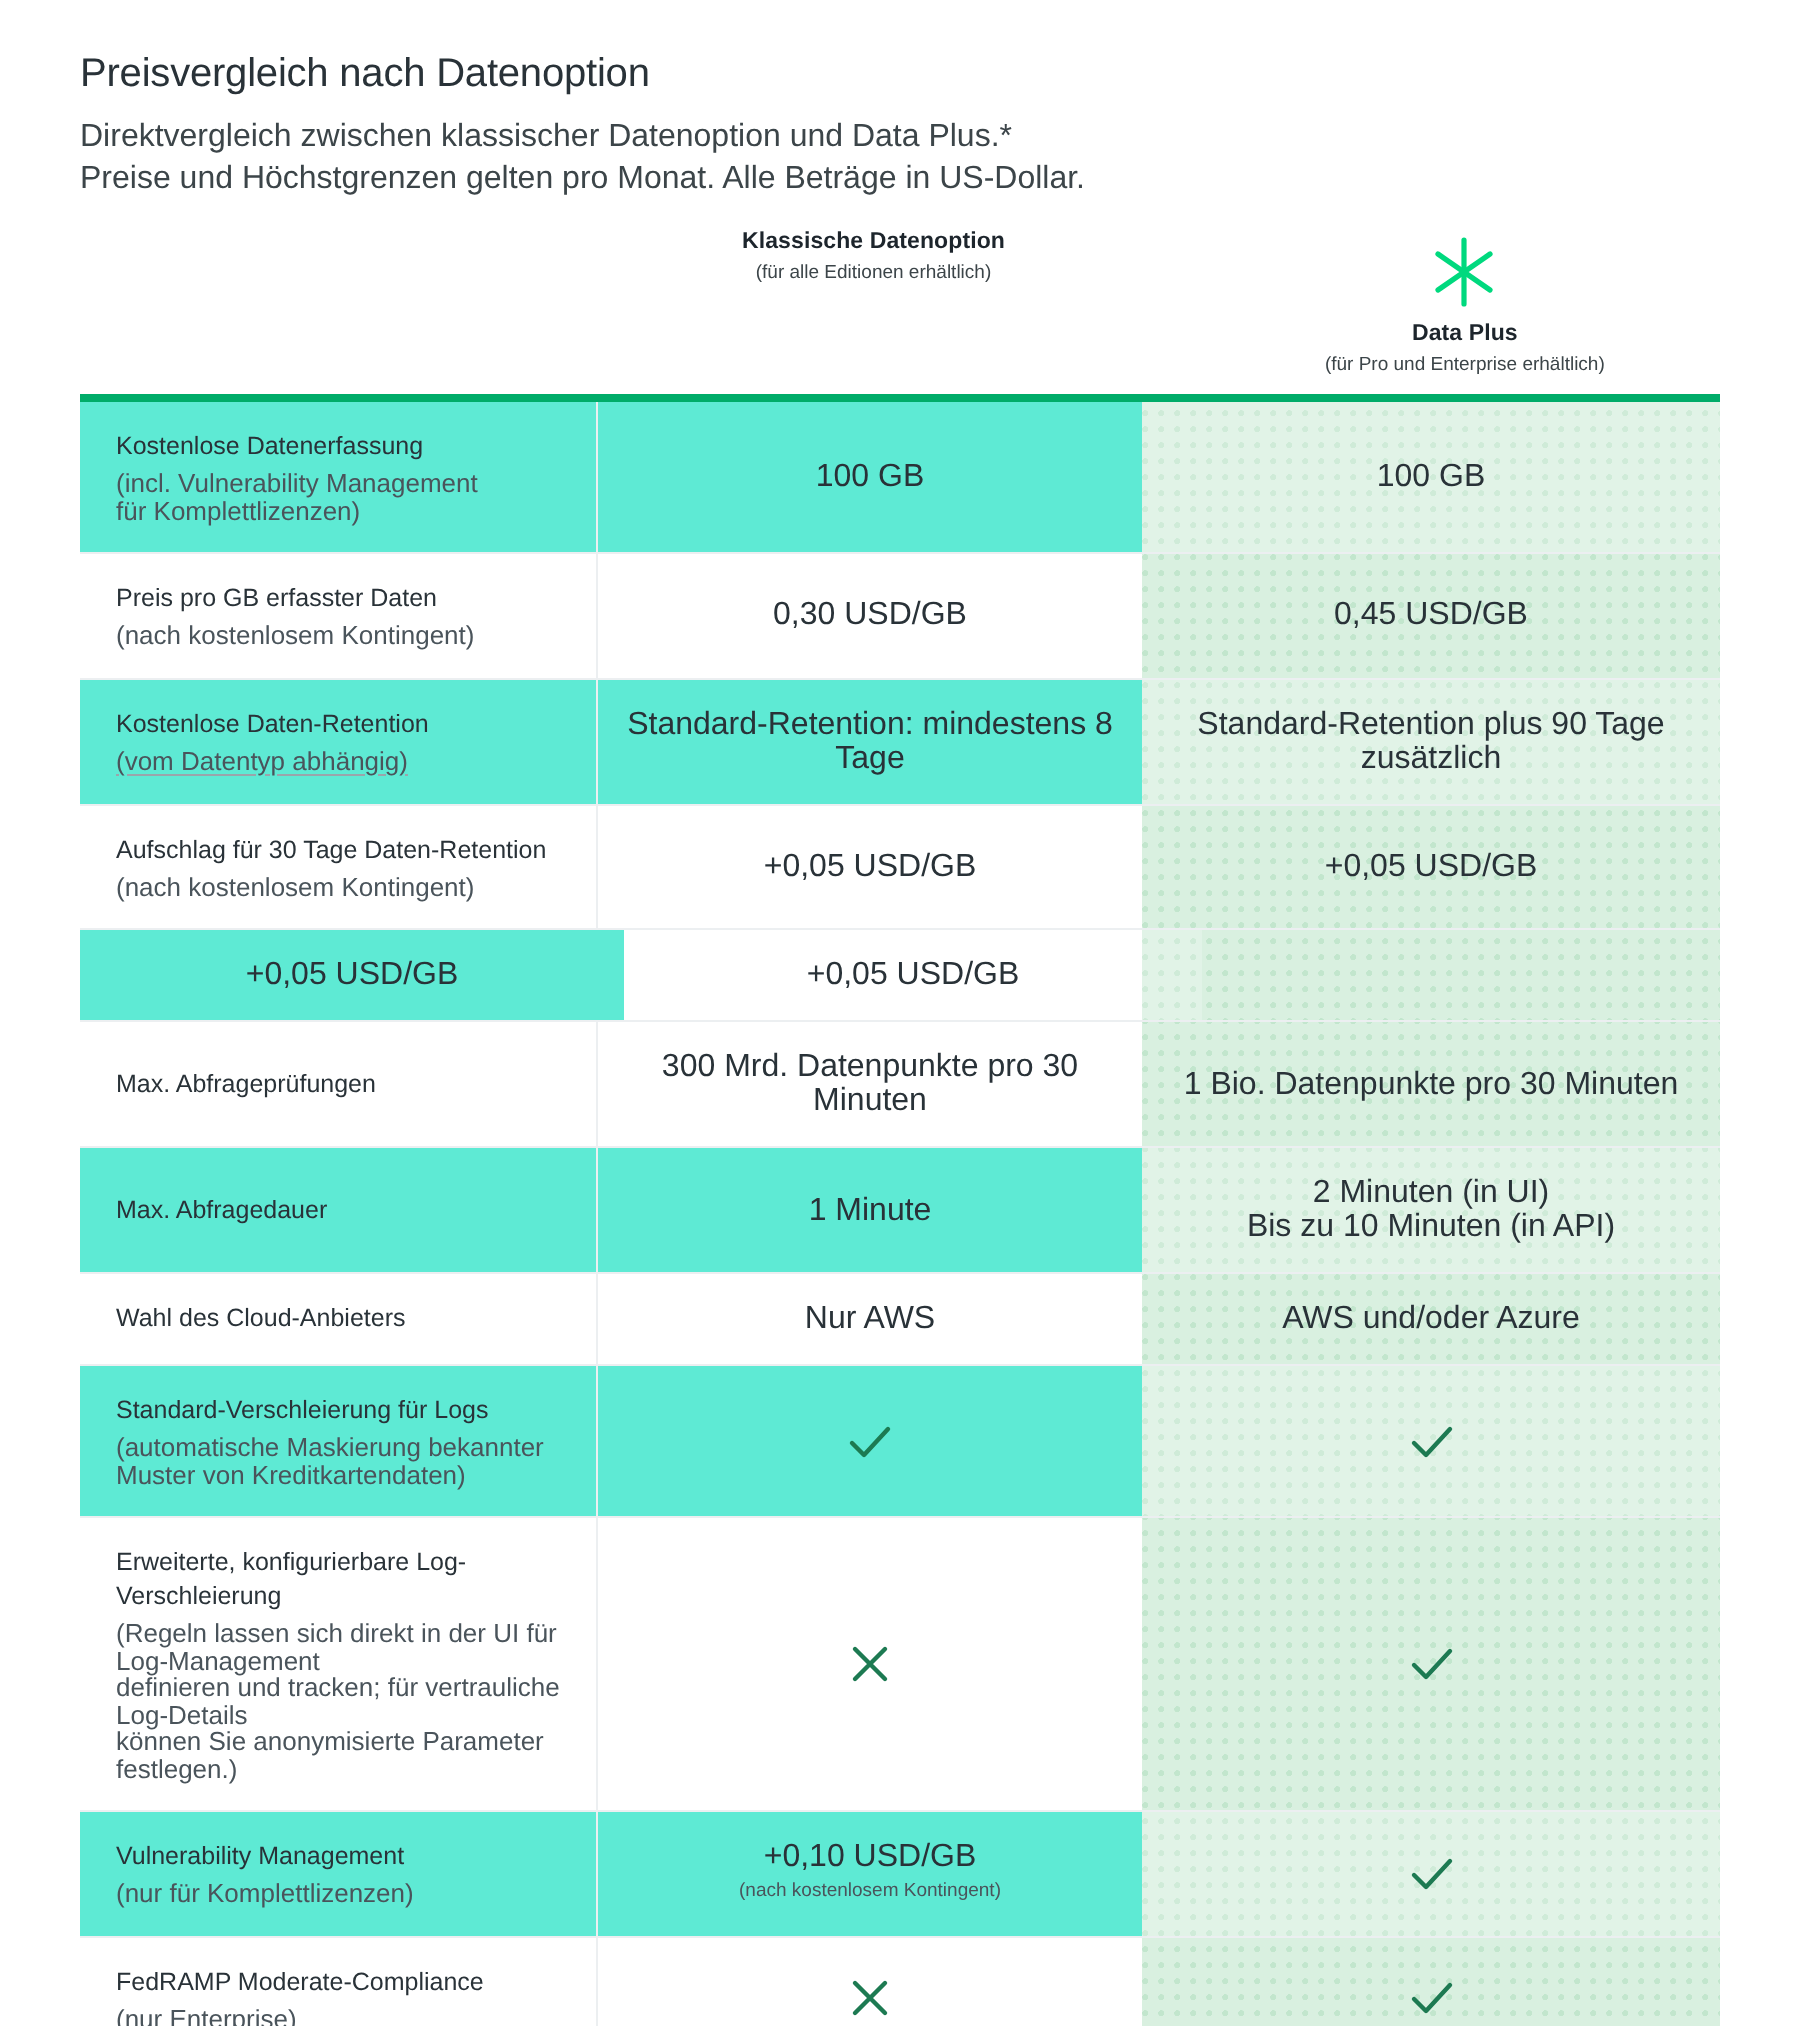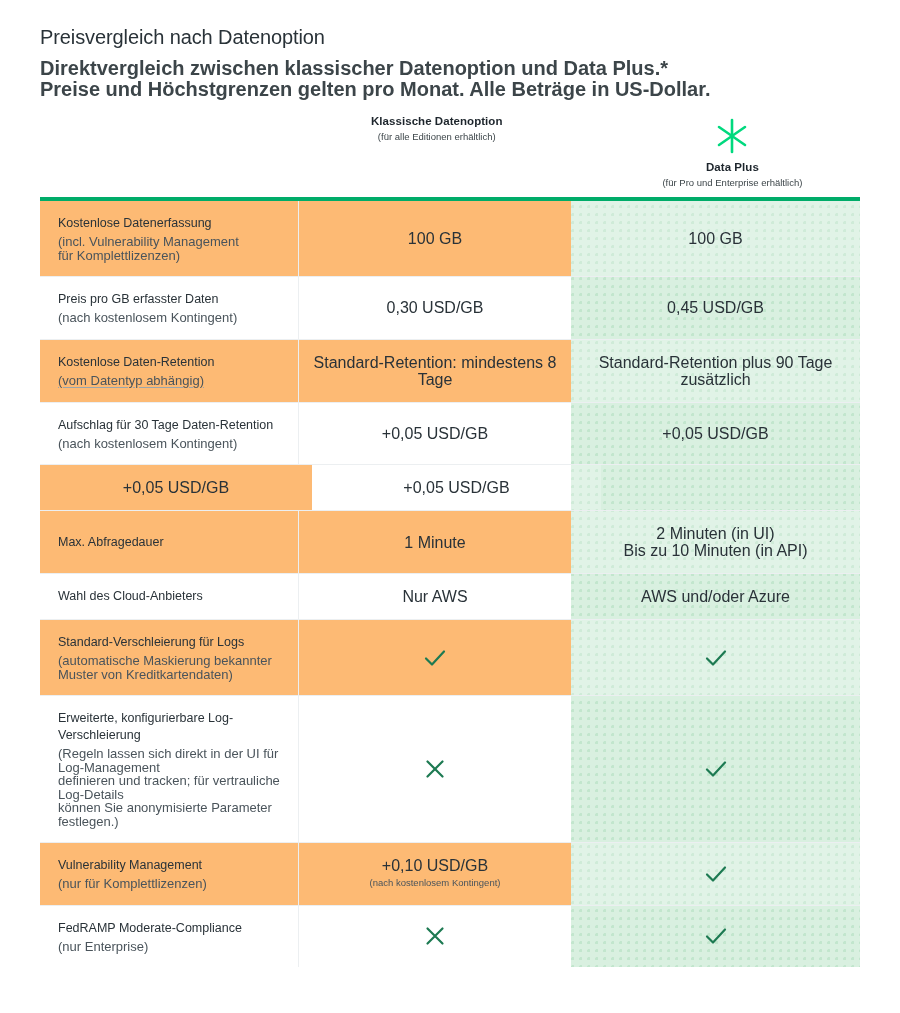--- a/index.html
+++ b/index.html
@@ -31,24 +31,24 @@
   }
   .main-title {
     font-size: 20px;
     font-weight: 400;
     line-height: 30px;
     letter-spacing: -0.1px;
     color: #293238;
     margin: 0 0 6px 0;
   }
   .subtitle-line {
-    font-size: 20px;
+    font-size: 16px;
     line-height: 21px;
     color: #3c4549;
-    font-weight: 700;
+    font-weight: 400;
   }
 
   
   .table {
     position: relative;
     margin-top: 14px;
     width: 820px;
   }
 
   
@@ -120,21 +120,21 @@
   }
 
   .row {
     display: flex;
     align-items: stretch;
     border-bottom: 1px solid #eceff1;
   }
   .row:last-child { border-bottom: none; }
   .row.alt .cell-a,
   .row.alt .cell-b {
-    background: #fdba74;
+    background: #5eead4;
   }
   .row.alt .cell-c { background: rgba(255,255,255,0.22); }
 
   .cell {
     box-sizing: border-box;
     display: flex;
     flex-direction: column;
     justify-content: center;
   }
   .cell-a {
@@ -283,20 +283,31 @@
             </div>
           </div>
           <div class="row alt">
             <div class="cell cell-b">
               <div class="val">+0,05 USD/GB</div>
             </div>
             <div class="cell cell-c">
               <div class="val">+0,05 USD/GB</div>
             </div>
           </div>
+          <div class="row">
+            <div class="cell cell-a">
+              <div class="feat-label">Max. Abfrageprüfungen</div>
+            </div>
+            <div class="cell cell-b">
+              <div class="val">300 Mrd. Datenpunkte pro 30 Minuten</div>
+            </div>
+            <div class="cell cell-c">
+              <div class="val">1 Bio. Datenpunkte pro 30 Minuten</div>
+            </div>
+          </div>
           <div class="row alt">
             <div class="cell cell-a">
               <div class="feat-label">Max. Abfragedauer</div>
             </div>
             <div class="cell cell-b">
               <div class="val">1 Minute</div>
             </div>
             <div class="cell cell-c">
               <div class="val">2 Minuten (in UI)<br>Bis zu 10 Minuten (in API)</div>
             </div>

